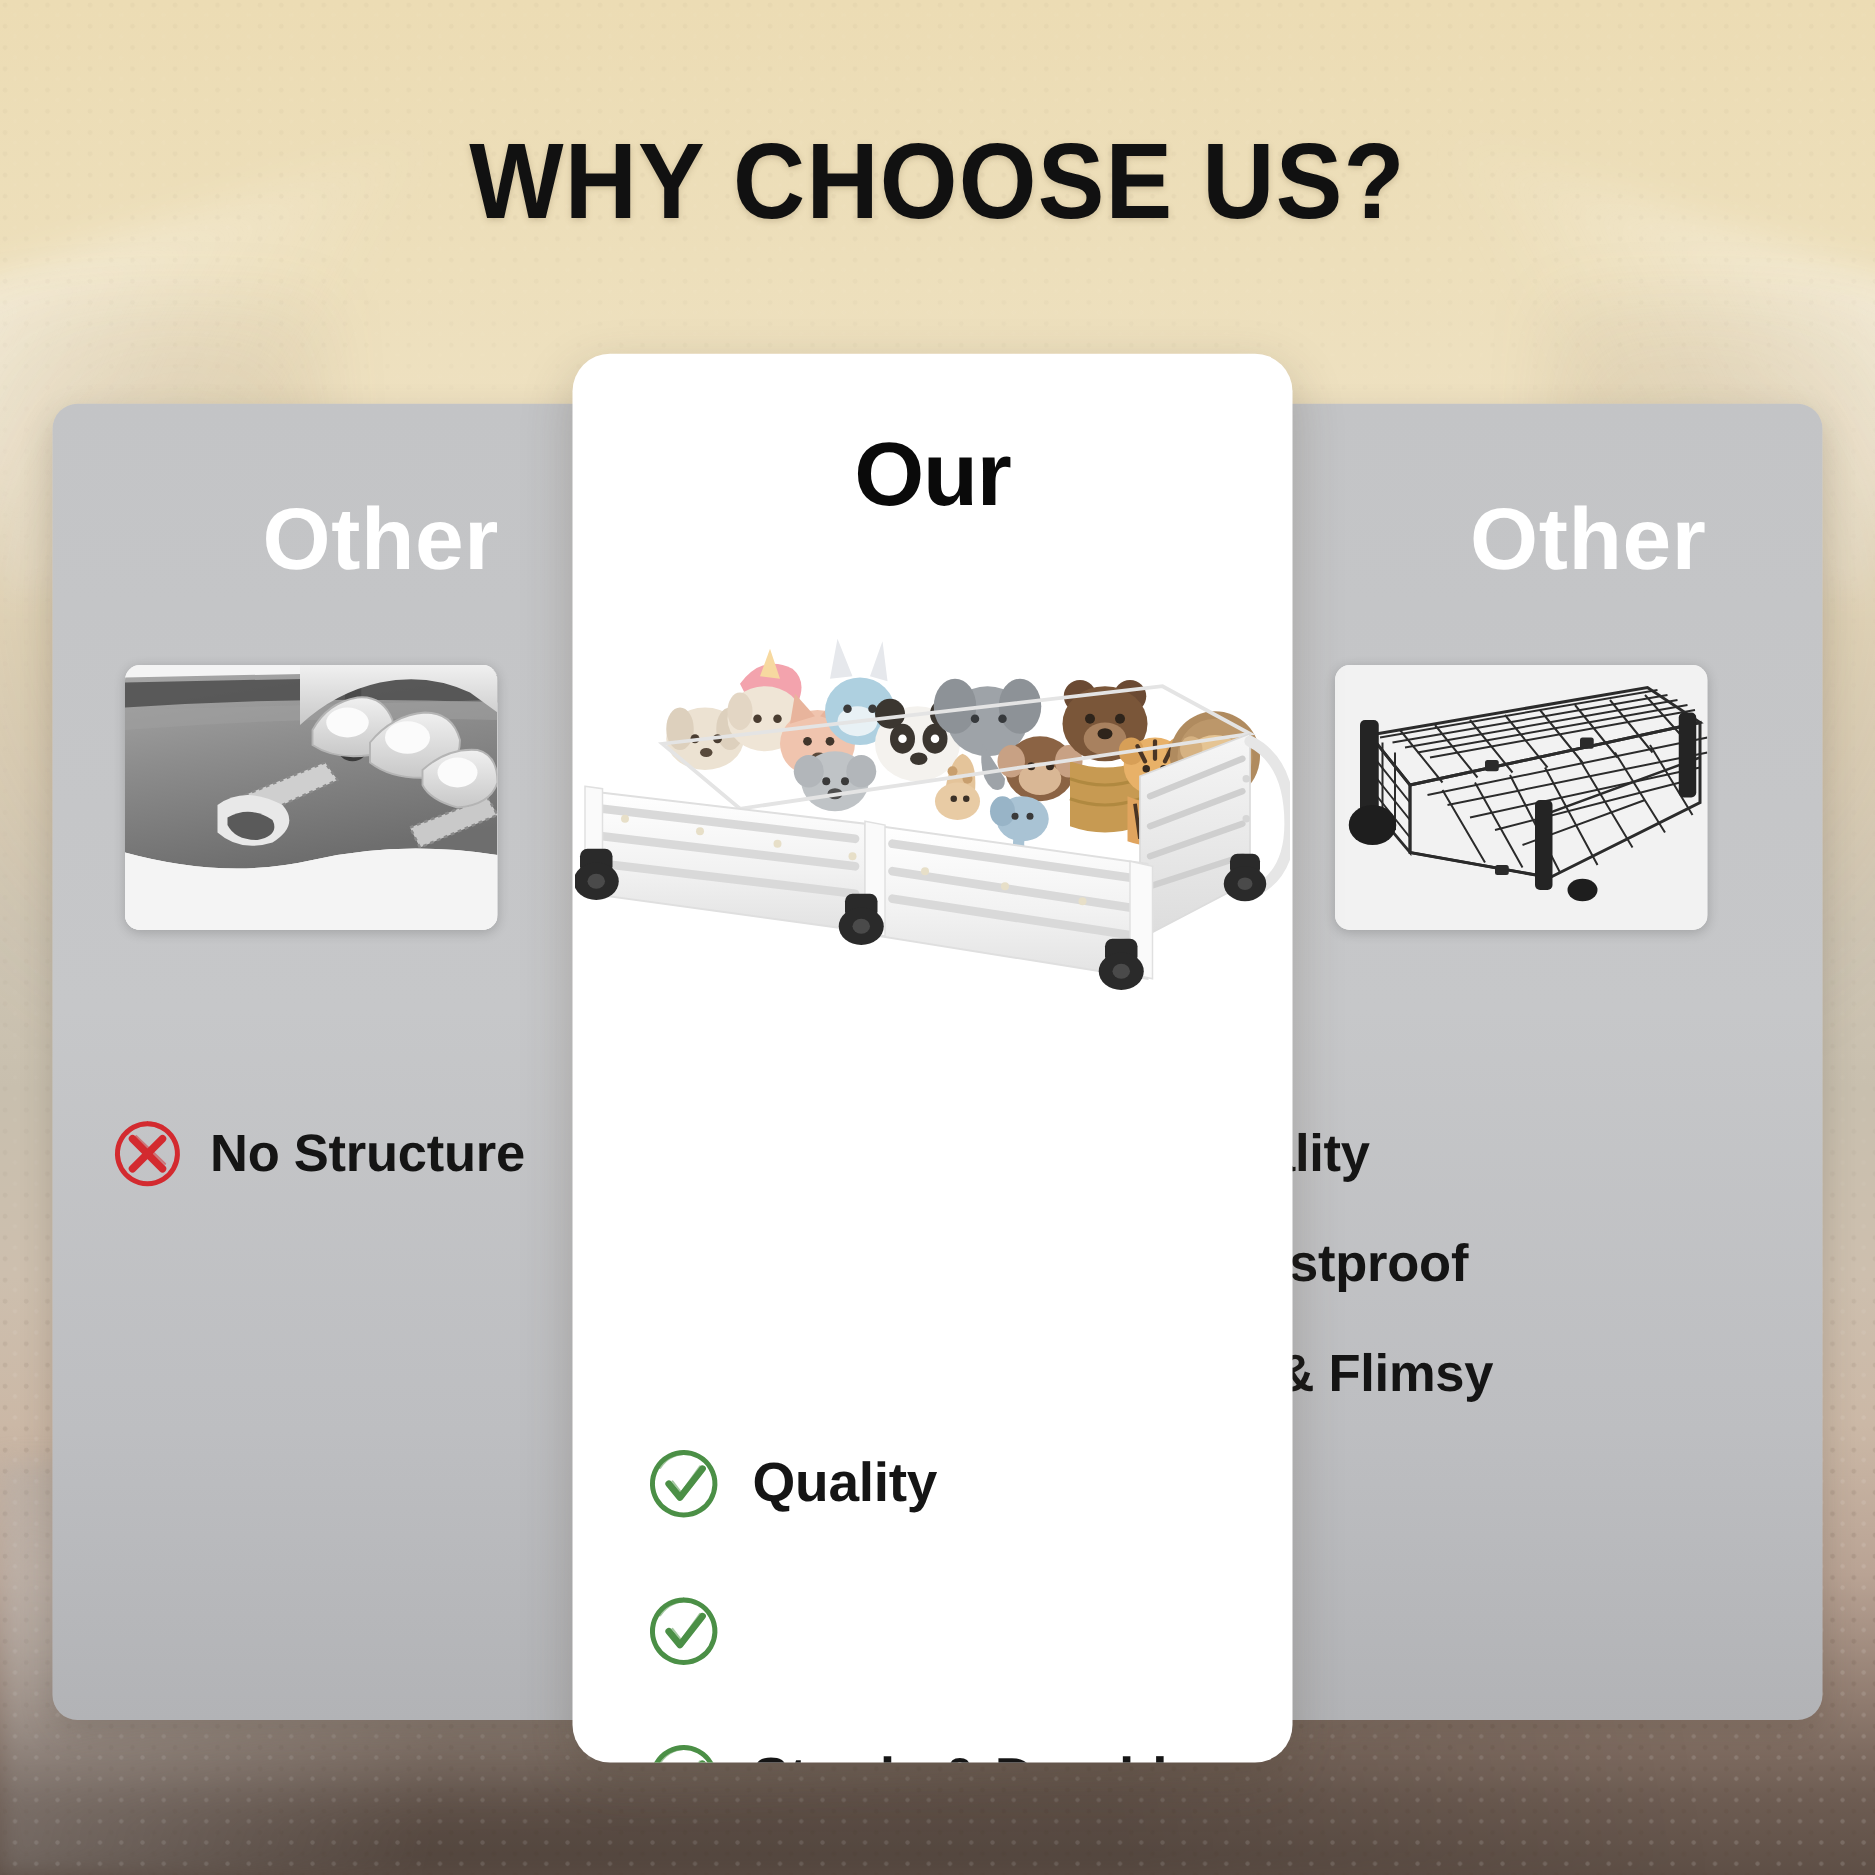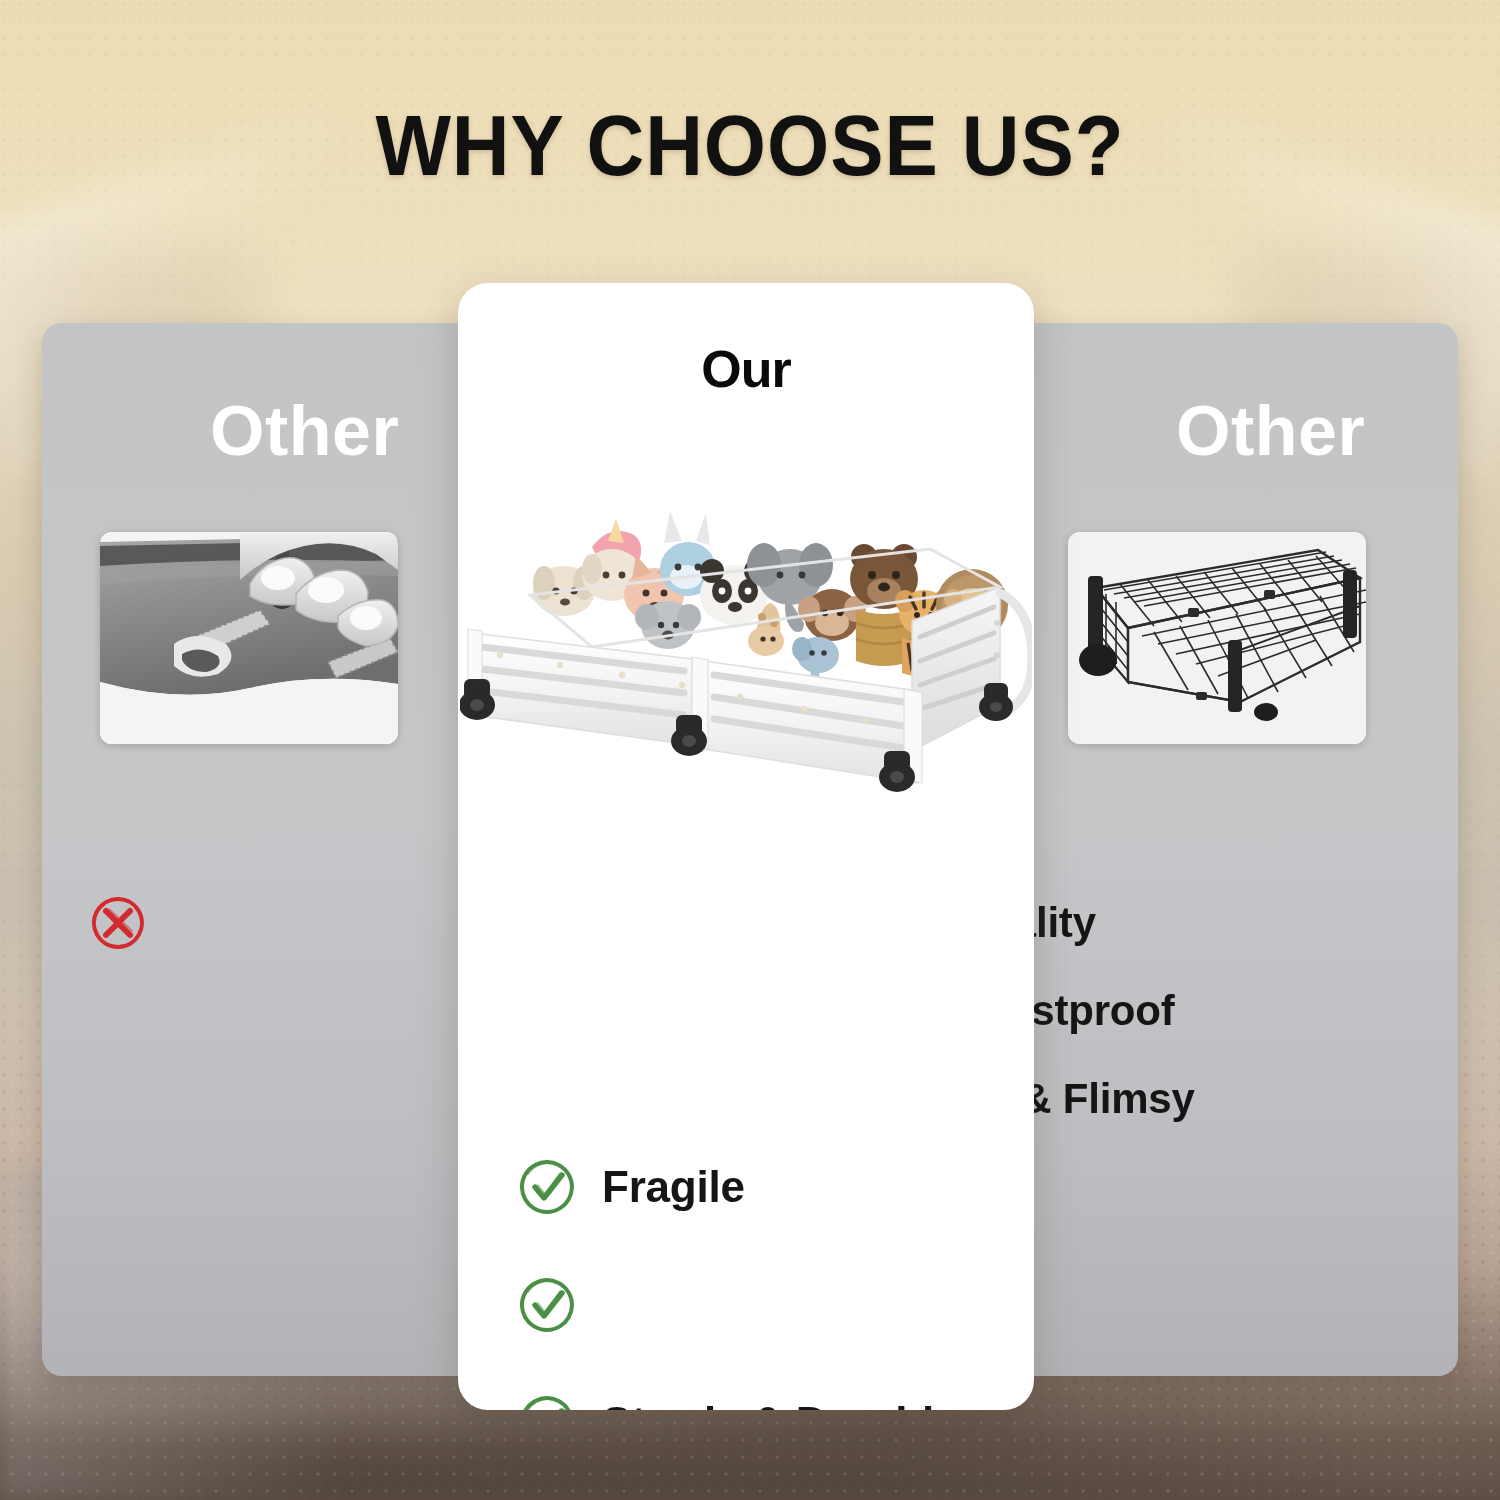--- a/index.html
+++ b/index.html
@@ -154,21 +154,21 @@
     background: #ffffff;
     border-radius: 30px;
     z-index: 4;
     box-shadow: 0 14px 40px rgba(70,58,45,0.25);
     overflow: hidden;
   }
   .card-title {
     position: absolute;
     top: 56px; left: 0; width: 100%;
     text-align: center;
-    font-size: 52px;
+    font-size: 72px;
     font-weight: 700;
     color: #0a0a0a;
     letter-spacing: -1px;
   }
   .card-hero {
     position: absolute;
     left: 2px; top: 200px;
     width: 572px; height: 320px;
   }
   .card-bullets {
@@ -242,20 +242,21 @@
     <div class="bullet">
       <span class="bullet-icon">
         <svg viewBox="0 0 56 56" width="56" height="56">
           <path d="M28 4 A24 24 0 1 1 27.9 4" fill="none" stroke="#d32a2f" stroke-width="4" stroke-linecap="round"></path>
           <path d="M12 12 A23 23 0 0 1 40 6" fill="none" stroke="#d32a2f" stroke-width="2.2" stroke-linecap="round" opacity="0.55"></path>
           <path d="M16 16 L40 40" stroke="#d32a2f" stroke-width="6" stroke-linecap="round"></path>
           <path d="M40 16 L16 40" stroke="#d32a2f" stroke-width="6" stroke-linecap="round"></path>
           <path d="M19 14 L42 36" stroke="#d32a2f" stroke-width="1.8" stroke-linecap="round" opacity="0.5"></path>
         </svg>
       </span>
+      <span class="bullet-label">No Structure</span>
     </div>
   </div>
 </div>
 
 <div class="panel panel-right">
   <div class="panel-title">Other</div>
 
   <div class="thumb">
     <svg viewBox="0 0 298 212" width="298" height="212">
       <rect width="298" height="212" fill="#f2f2f2"></rect>
@@ -491,21 +492,21 @@
   <div class="card-bullets">
     <div class="bullet">
       <span class="bullet-icon">
         <svg viewBox="0 0 58 58" width="58" height="58">
           <path d="M29 4 A25 25 0 1 1 28.9 4" fill="none" stroke="#4b8f46" stroke-width="4" stroke-linecap="round"></path>
           <path d="M10 16 A24 24 0 0 1 34 5" fill="none" stroke="#4b8f46" stroke-width="2.2" stroke-linecap="round" opacity="0.5"></path>
           <path d="M17 29 L26 40 L44 17" fill="none" stroke="#4b8f46" stroke-width="5.4" stroke-linecap="round" stroke-linejoin="round"></path>
           <path d="M20 27 L27 36 L42 15" fill="none" stroke="#4b8f46" stroke-width="1.6" stroke-linecap="round" opacity="0.5"></path>
         </svg>
       </span>
-      <span class="bullet-label">Fragile</span>
+      <span class="bullet-label">Quality</span>
     </div>
     <div class="bullet">
       <span class="bullet-icon">
         <svg viewBox="0 0 58 58" width="58" height="58">
           <path d="M29 4 A25 25 0 1 1 28.9 4" fill="none" stroke="#4b8f46" stroke-width="4" stroke-linecap="round"></path>
           <path d="M10 16 A24 24 0 0 1 34 5" fill="none" stroke="#4b8f46" stroke-width="2.2" stroke-linecap="round" opacity="0.5"></path>
           <path d="M17 29 L26 40 L44 17" fill="none" stroke="#4b8f46" stroke-width="5.4" stroke-linecap="round" stroke-linejoin="round"></path>
           <path d="M20 27 L27 36 L42 15" fill="none" stroke="#4b8f46" stroke-width="1.6" stroke-linecap="round" opacity="0.5"></path>
         </svg>
       </span>

